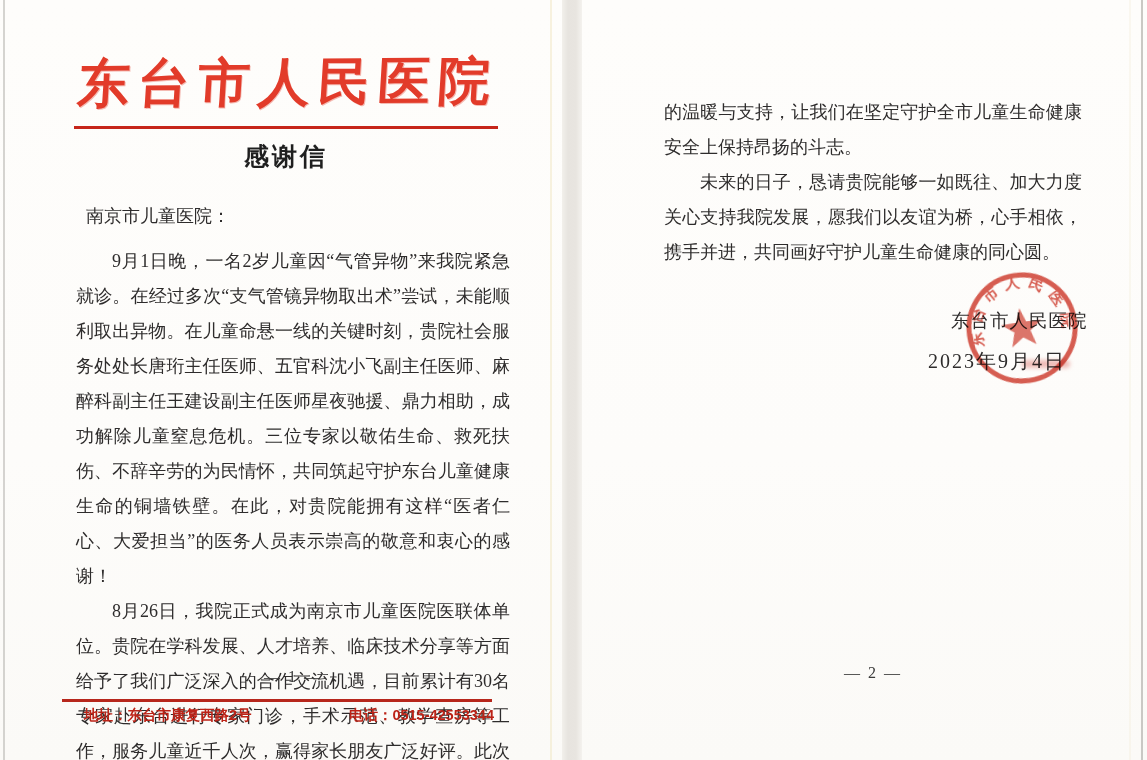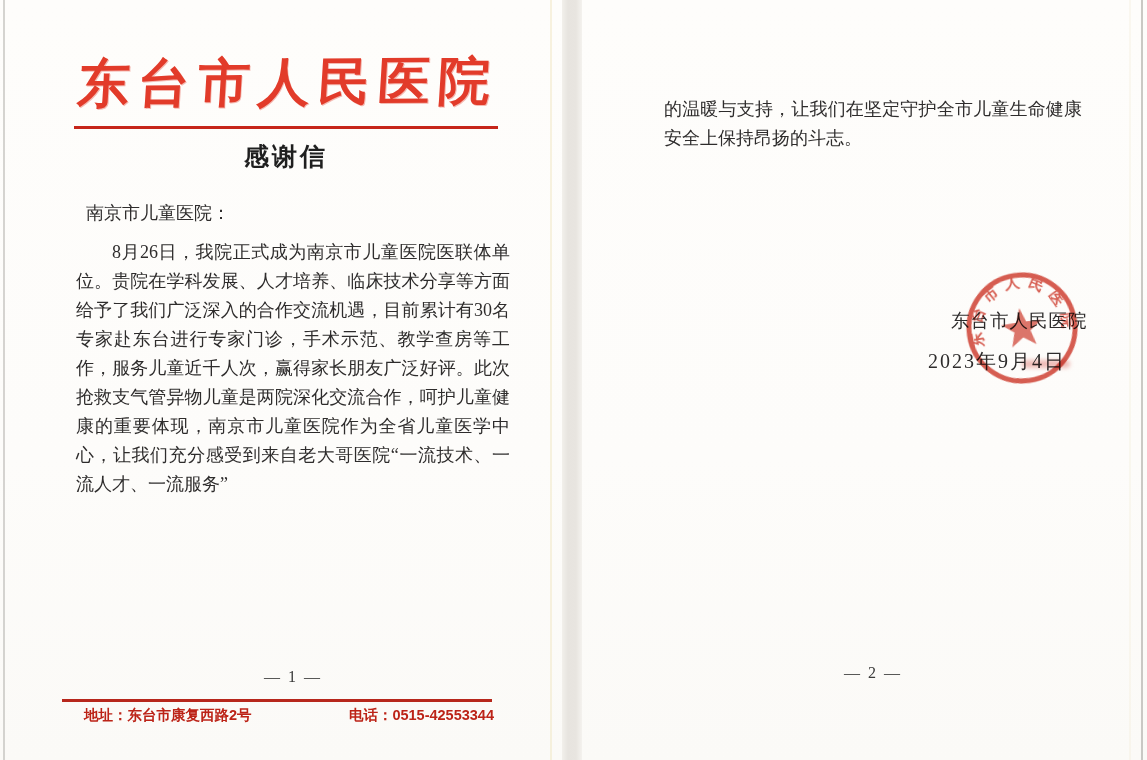--- a/index.html
+++ b/index.html
@@ -20,21 +20,21 @@
   
   .letterhead{
     position:absolute;left:78px;top:48px;width:424px;
     font-size:52px;font-weight:700;color:#e23b2a;letter-spacing:8px;
     white-space:nowrap;transform:skewX(-4deg) rotate(-.4deg);
     text-shadow:1px 1px 0 rgba(226,59,42,.35);
   }
   .head-rule{position:absolute;left:74px;top:126px;width:424px;height:3px;background:#c6251a;}
   .letter-title{position:absolute;left:74px;top:140px;width:424px;text-align:center;
     font-size:25px;font-weight:700;letter-spacing:3px;color:#1f1f1f;}
-  .body-block{position:absolute;color:#2e2c2c;font-size:18px;line-height:29px;text-align:justify;}
+  .body-block{position:absolute;color:#2e2c2c;font-size:18px;line-height:35px;text-align:justify;}
   .body-1{left:76px;top:189px;width:434px;}
   .body-2{left:664px;top:95px;width:418px;}
   .salutation{margin:10px;}
   .para{margin:0;}
   .para.indent{text-indent:2em;}
   .pagenum{position:absolute;text-align:center;font-size:16px;color:#3a3a3a;letter-spacing:2px;}
   .pagenum-1{left:76px;top:668px;width:434px;}
   .pagenum-2{left:664px;top:664px;width:418px;}
   .footer-rule{position:absolute;left:62px;top:699px;width:430px;height:2.5px;background:#b7271c;}
   .footer-row{position:absolute;left:84px;top:706px;width:410px;display:flex;
@@ -64,34 +64,36 @@
   <div class="crease-left"></div>
   <div class="crease-right"></div>
 
   <div>
     <div class="letterhead">东台市人民医院</div>
     <div class="head-rule"></div>
     <div class="letter-title">感谢信</div>
 
     <div class="body-block body-1">
       <p class="salutation">南京市儿童医院：</p>
+      <p class="para indent">9月1日晚，一名2岁儿童因“气管异物”来我院紧急就诊。在经过多次“支气管镜异物取出术”尝试，未能顺利取出异物。在儿童命悬一线的关键时刻，贵院社会服务处处长唐珩主任医师、五官科沈小飞副主任医师、麻醉科副主任王建设副主任医师星夜驰援、鼎力相助，成功解除儿童窒息危机。三位专家以敬佑生命、救死扶伤、不辞辛劳的为民情怀，共同筑起守护东台儿童健康生命的铜墙铁壁。在此，对贵院能拥有这样“医者仁心、大爱担当”的医务人员表示崇高的敬意和衷心的感谢！</p>
       <p class="para indent">8月26日，我院正式成为南京市儿童医院医联体单位。贵院在学科发展、人才培养、临床技术分享等方面给予了我们广泛深入的合作交流机遇，目前累计有30名专家赴东台进行专家门诊，手术示范、教学查房等工作，服务儿童近千人次，赢得家长朋友广泛好评。此次抢救支气管异物儿童是两院深化交流合作，呵护儿童健康的重要体现，南京市儿童医院作为全省儿童医学中心，让我们充分感受到来自老大哥医院“一流技术、一流人才、一流服务”</p>
     </div>
 
     <div class="pagenum pagenum-1">— 1 —</div>
     <div class="footer-rule"></div>
     <div class="footer-row">
       <span>地址：东台市康复西路2号</span>
       <span>电话：0515-42553344</span>
     </div>
   </div>
 
   <div>
     <div class="body-block body-2">
       <p class="para">的温暖与支持，让我们在坚定守护全市儿童生命健康安全上保持昂扬的斗志。</p>
+      <p class="para indent">未来的日子，恳请贵院能够一如既往、加大力度关心支持我院发展，愿我们以友谊为桥，心手相依，携手并进，共同画好守护儿童生命健康的同心圆。</p>
     </div>
 
     <div class="sig-org">东台市人民医院</div>
     <div class="sig-date">2023年9月4日</div>
 
     <svg class="seal" viewBox="0 0 140 140">
       <circle class="ring" cx="70" cy="70" r="53"></circle>
       <polygon class="star" points="70,50 75,64.1 90,64.5 78.1,73.6 82.3,88 70,79.5 57.7,88 61.9,73.6 50,64.5 65,64.1"></polygon>
       <defs>
         <path id="sealArc" d="M 32.8,87.3 A 41,41 0 1 1 107.2,87.3"></path>

